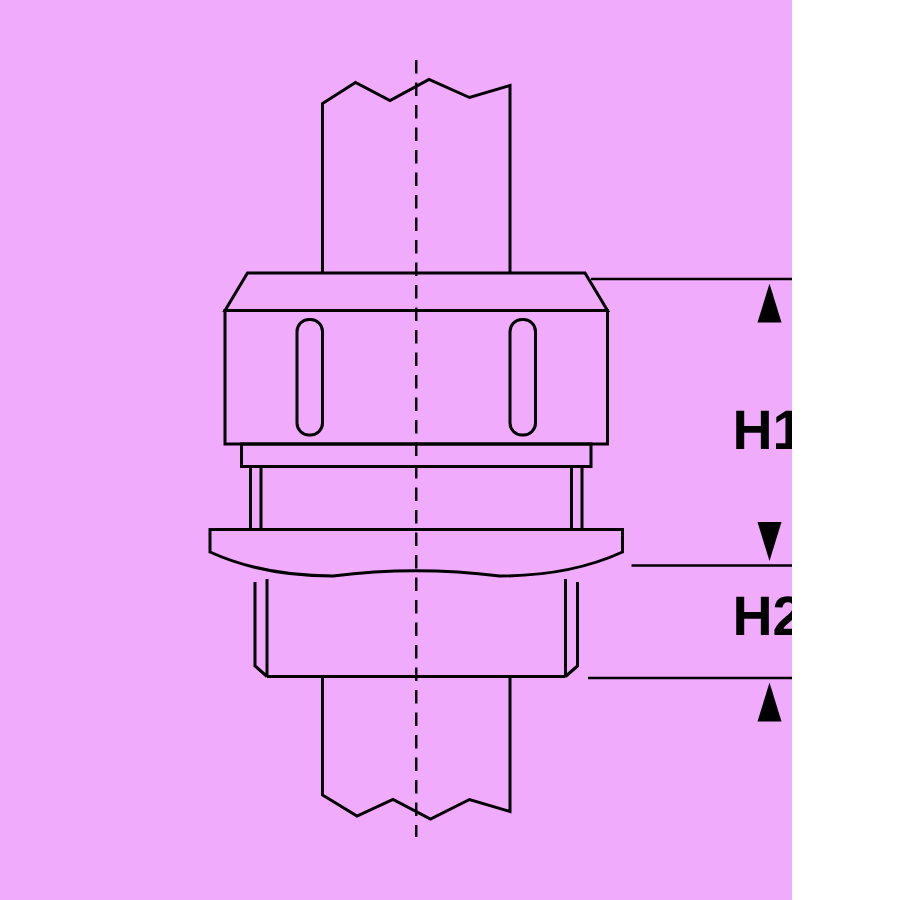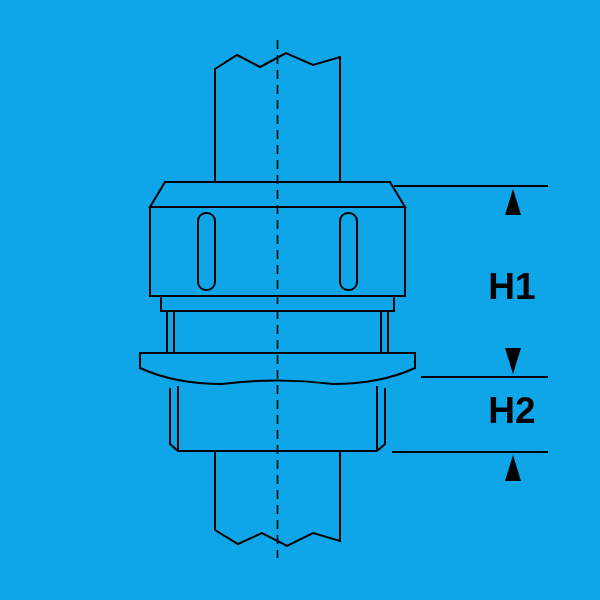--- a/index.html
+++ b/index.html
@@ -5,23 +5,23 @@
   html, body {
     margin: 0;
     padding: 0;
     width: 600px;
     height: 600px;
     background: #ffffff;
     font-family: "Liberation Sans", "DejaVu Sans", sans-serif;
   }
   .canvas {
     position: relative;
-    width: 600px;
+    width: 528px;
     height: 600px;
-    background: #0ea5e9;
+    background: #f0abfc;
     overflow: hidden;
   }
   svg { display: block; }
   .dim-label {
     font-family: "Liberation Sans", "DejaVu Sans", sans-serif;
     font-weight: 700;
     font-size: 37px;
   }
 </style>
 </head>

